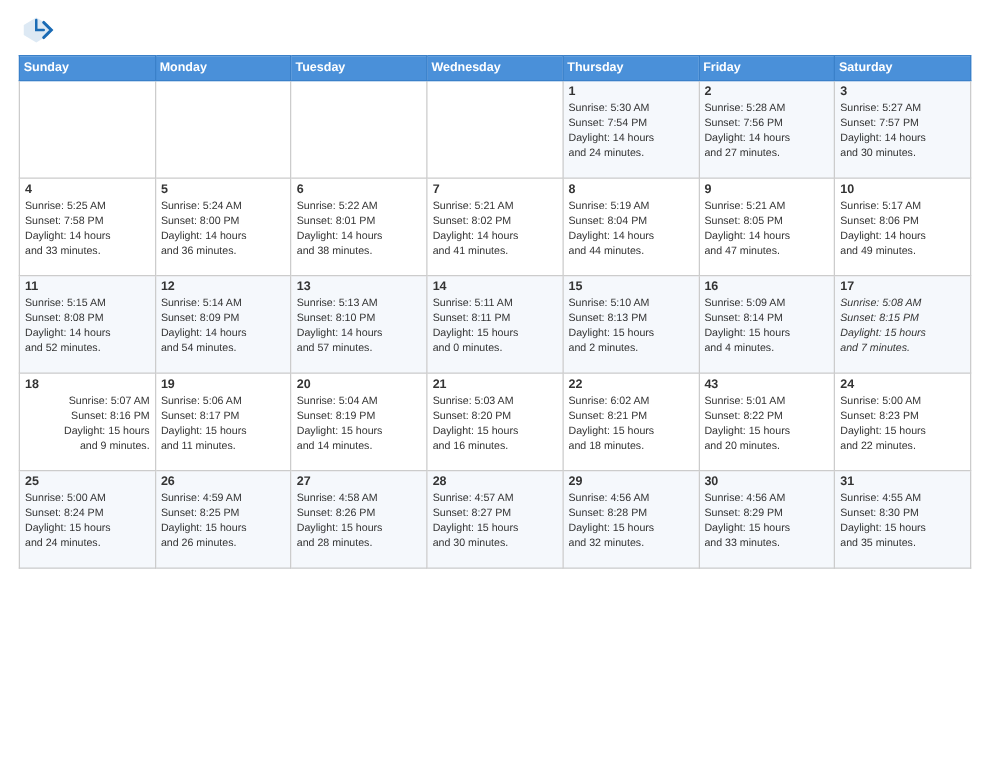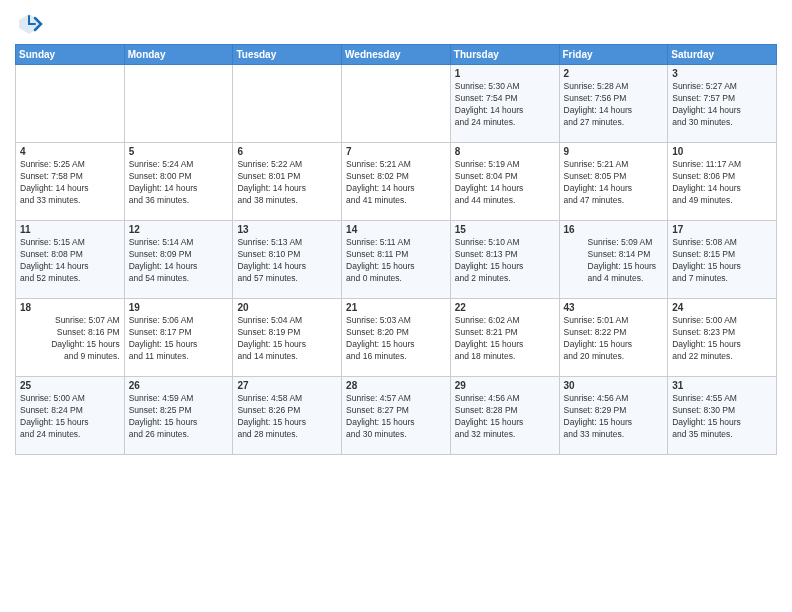--- a/index.html
+++ b/index.html
@@ -203,21 +203,21 @@
           </td>
           <td>
             <span class="day-num">9</span>
             <div class="cell-content" style="white-space: pre-line;">Sunrise: 5:21 AM
 Sunset: 8:05 PM
 Daylight: 14 hours
 and 47 minutes.</div>
           </td>
           <td>
             <span class="day-num">10</span>
-            <div class="cell-content" style="white-space: pre-line;">Sunrise: 11:17 AM
+            <div class="cell-content" style="white-space: pre-line;">Sunrise: 5:17 AM
 Sunset: 8:06 PM
 Daylight: 14 hours
 and 49 minutes.</div>
           </td>
         </tr>
         <tr>
           <td>
             <span class="day-num">11</span>
             <div class="cell-content" style="white-space: pre-line;">Sunrise: 5:15 AM
 Sunset: 8:08 PM
@@ -247,28 +247,28 @@
           </td>
           <td>
             <span class="day-num">15</span>
             <div class="cell-content" style="white-space: pre-line;">Sunrise: 5:10 AM
 Sunset: 8:13 PM
 Daylight: 15 hours
 and 2 minutes.</div>
           </td>
           <td>
             <span class="day-num">16</span>
-            <div class="cell-content" style="white-space: pre-line; margin-left: 24px;">Sunrise: 5:09 AM
+            <div class="cell-content" style="white-space: pre-line;">Sunrise: 5:09 AM
 Sunset: 8:14 PM
 Daylight: 15 hours
 and 4 minutes.</div>
           </td>
           <td>
             <span class="day-num">17</span>
-            <div class="cell-content" style="white-space: pre-line;">Sunrise: 5:08 AM
+            <div class="cell-content" style="white-space: pre-line; font-style: italic;">Sunrise: 5:08 AM
 Sunset: 8:15 PM
 Daylight: 15 hours
 and 7 minutes.</div>
           </td>
         </tr>
         <tr>
           <td>
             <span class="day-num">18</span>
             <div class="cell-content" style="white-space: pre-line; text-align: right;">Sunrise: 5:07 AM
 Sunset: 8:16 PM

